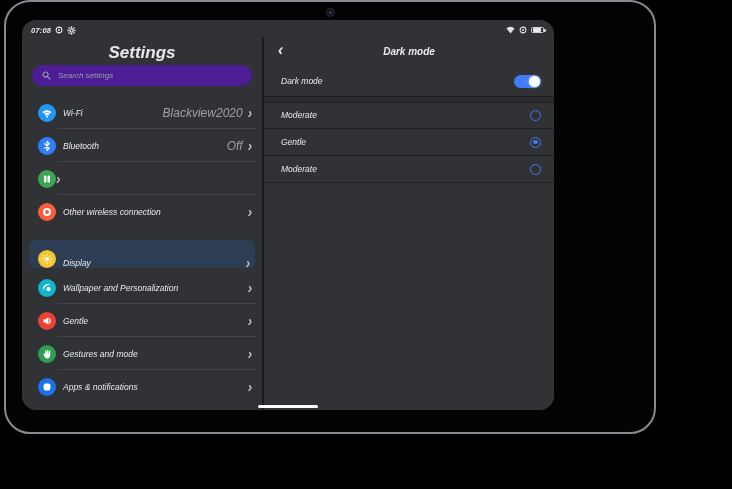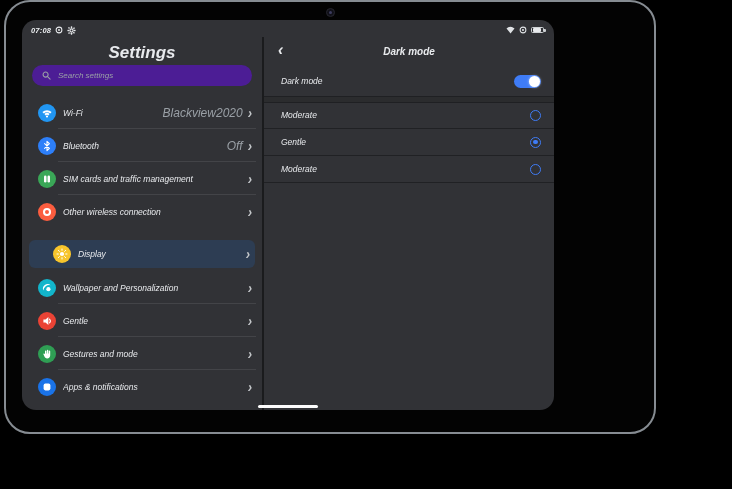--- a/index.html
+++ b/index.html
@@ -42,22 +42,22 @@
   .search { margin:7px auto 0 auto; width:220px; height:21px; background:#4c1d95;
             border-radius:11px; display:flex; align-items:center; gap:7px;
             padding:0 10px; }
   .search-ph { font-size:8px; color:#9aa0a6; }
   .list { margin-top:10px; }
   .list-group { margin-bottom:12px; }
   .row { position:relative; height:33px; display:flex; align-items:center;
          padding:0 10px 0 16px; }
   .row:not(:last-child)::after { content:""; position:absolute; left:36px; right:6px;
          bottom:0; height:1px; background:rgba(255,255,255,0.09); }
-  .row.selected { height:28px; margin:0 7px 3px 7px; padding:0 5px 0 24px;
-         background:#2d3d53; border-radius:6px; }
+  .row.selected { height:28px; margin:0 7px 3px 7px; padding:0 5px 0 9px;
+         background:#2d3d53; border-radius:6px;align-items:flex-end; }
   .row.selected::after { display:none; }
   .icon-badge { width:18px; height:18px; border-radius:50%; flex:0 0 18px;
          display:flex; align-items:center; justify-content:center; }
   .icon-badge svg { width:12px; height:12px; display:block; }
   .row-label { font-size:8.5px; margin-left:7px; flex:1; white-space:nowrap;
          overflow:hidden; }
   .row-value { font-size:12px; color:#9aa0a6; margin-right:5px; }
   .chev { font-size:13px; line-height:10px; color:#c3c6c9; font-weight:bold;
          transform:scaleY(1.15); }
 
@@ -169,21 +169,20 @@
                   <span class="row-value">Off</span>
                   <span class="chev">›</span>
                 </div>
                 <div class="row">
                   <span class="icon-badge" style="background: rgb(58, 167, 87);">
                     <svg viewBox="0 0 12 12">
                       <rect x="3" y="2.6" width="2.5" height="6.8" rx="1.25" fill="#fff"></rect>
                       <rect x="6.5" y="2.6" width="2.5" height="6.8" rx="1.25" fill="#fff"></rect>
                     </svg>
                   </span>
-                  <span class="row-label">SIM cards and traffic management</span>
                   <span class="chev">›</span>
                 </div>
                 <div class="row">
                   <span class="icon-badge" style="background: rgb(251, 93, 63);">
                     <svg viewBox="0 0 12 12">
                       <circle cx="6" cy="6" r="3" stroke="#fff" stroke-width="2" fill="none"></circle>
                     </svg>
                   </span>
                   <span class="row-label">Other wireless connection</span>
                   <span class="chev">›</span>

